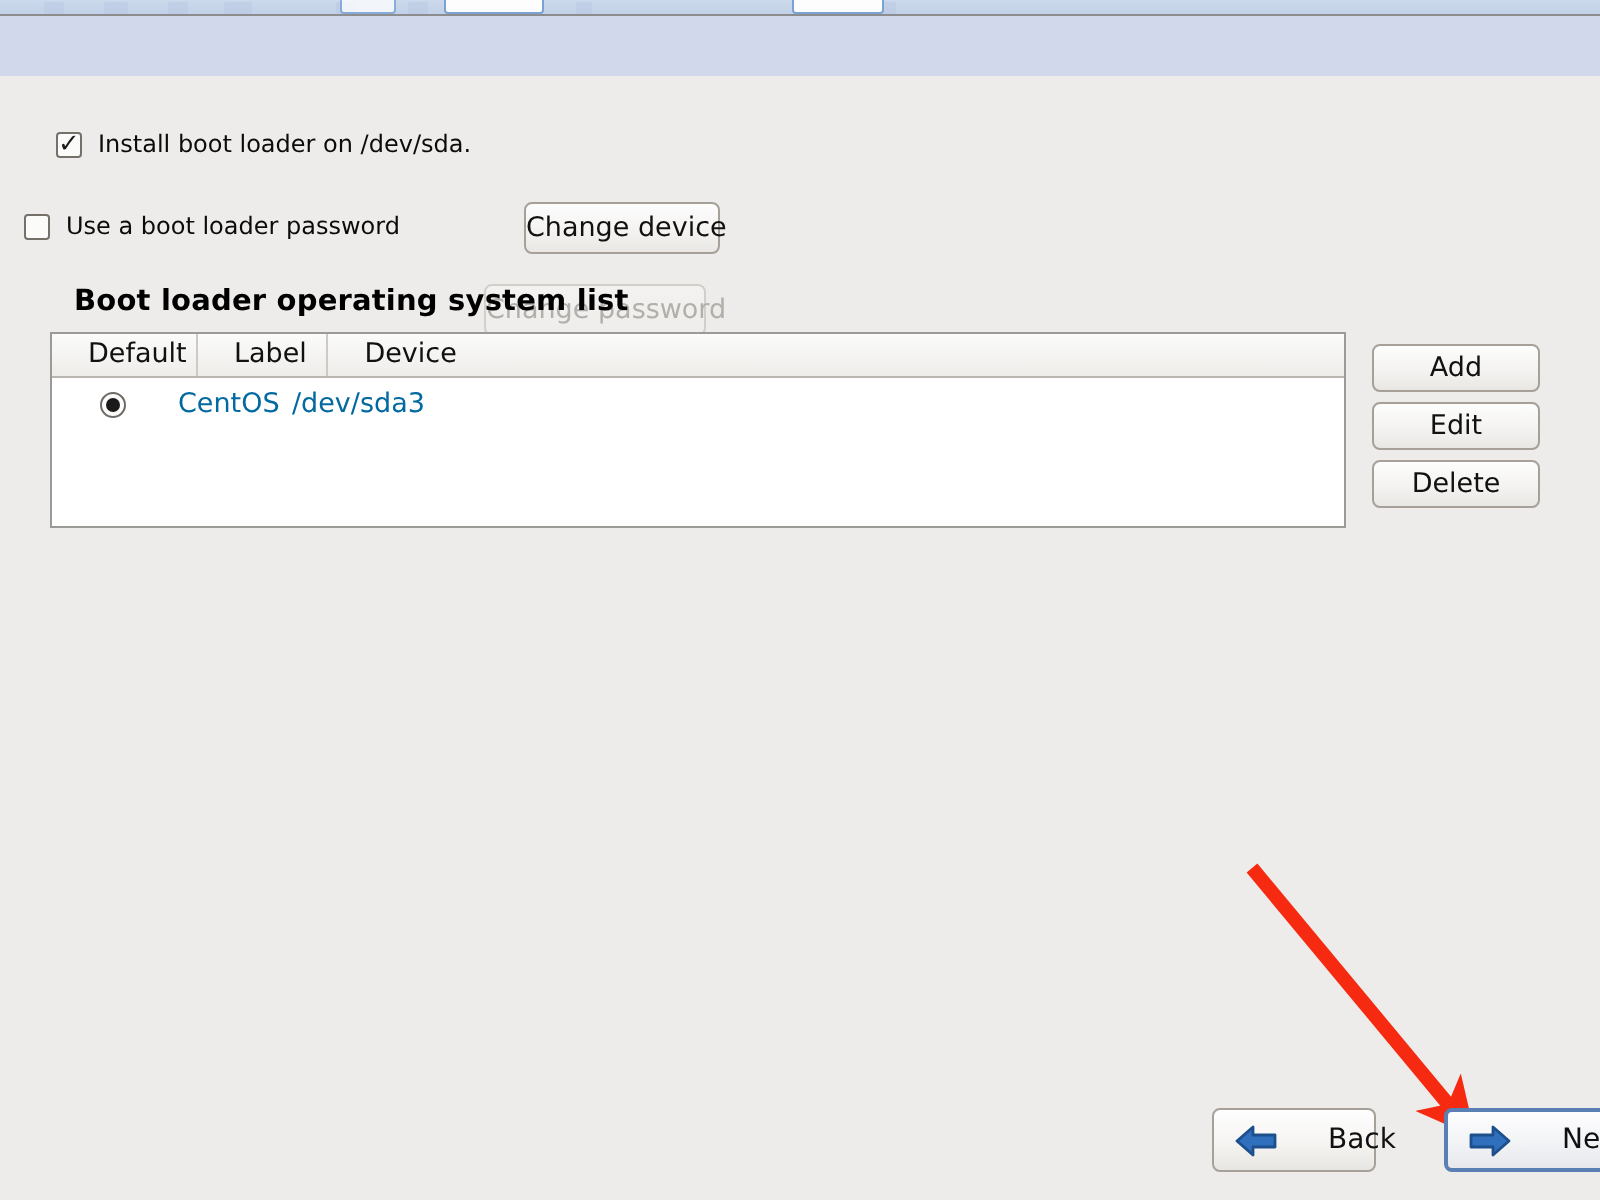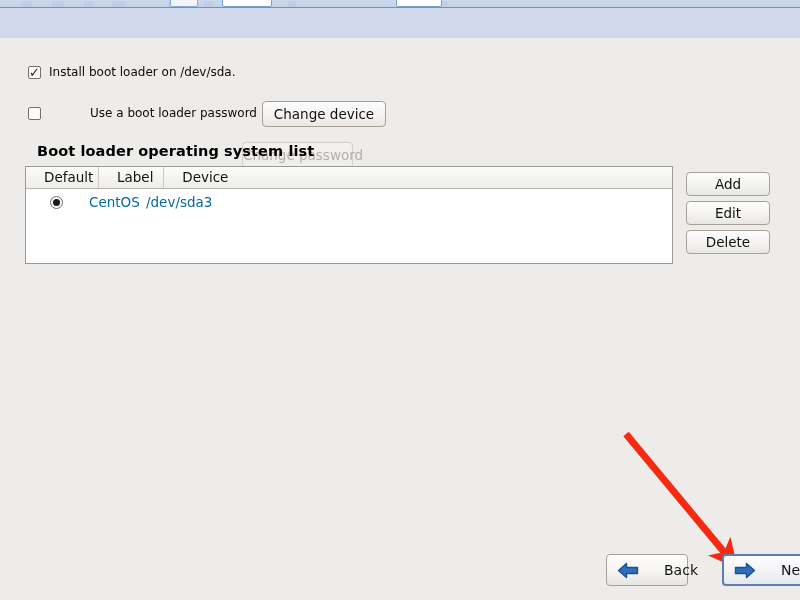--- a/index.html
+++ b/index.html
@@ -67,21 +67,21 @@
     background: #edecea;
   }
 
   
   .chk-row {
     position: absolute;
     display: flex;
     align-items: center;
   }
   .chk-row.row1 { left: 28px; top: 27px; }
-  .chk-row.row2 { left: 28px; top: 68px; gap: 41px; }
+  .chk-row.row2 { left: 12px; top: 68px; }
 
   .checkbox {
     width: 13px; height: 13px;
     border: 1px solid #76706a;
     background: #fbfbfa;
     border-radius: 2px;
     display: inline-flex;
     align-items: center;
     justify-content: center;
     flex: none;
@@ -119,21 +119,21 @@
   }
   .btn.disabled {
     color: #b3afab;
     border-color: #d2cec9;
     background: linear-gradient(180deg, #f3f2f0 0%, #eeedeb 100%);
   }
 
   .btn-change-device {
     position: absolute;
     left: 262px; top: 63px;
-    width: 124px; height: 26px;
+    width: 98px; height: 26px;
     padding: 0;
     line-height: 24px;
   }
   .btn-change-password {
     position: absolute;
     left: 242px; top: 104px;
     width: 111px; height: 26px;
     padding: 0;
     line-height: 24px;
   }

